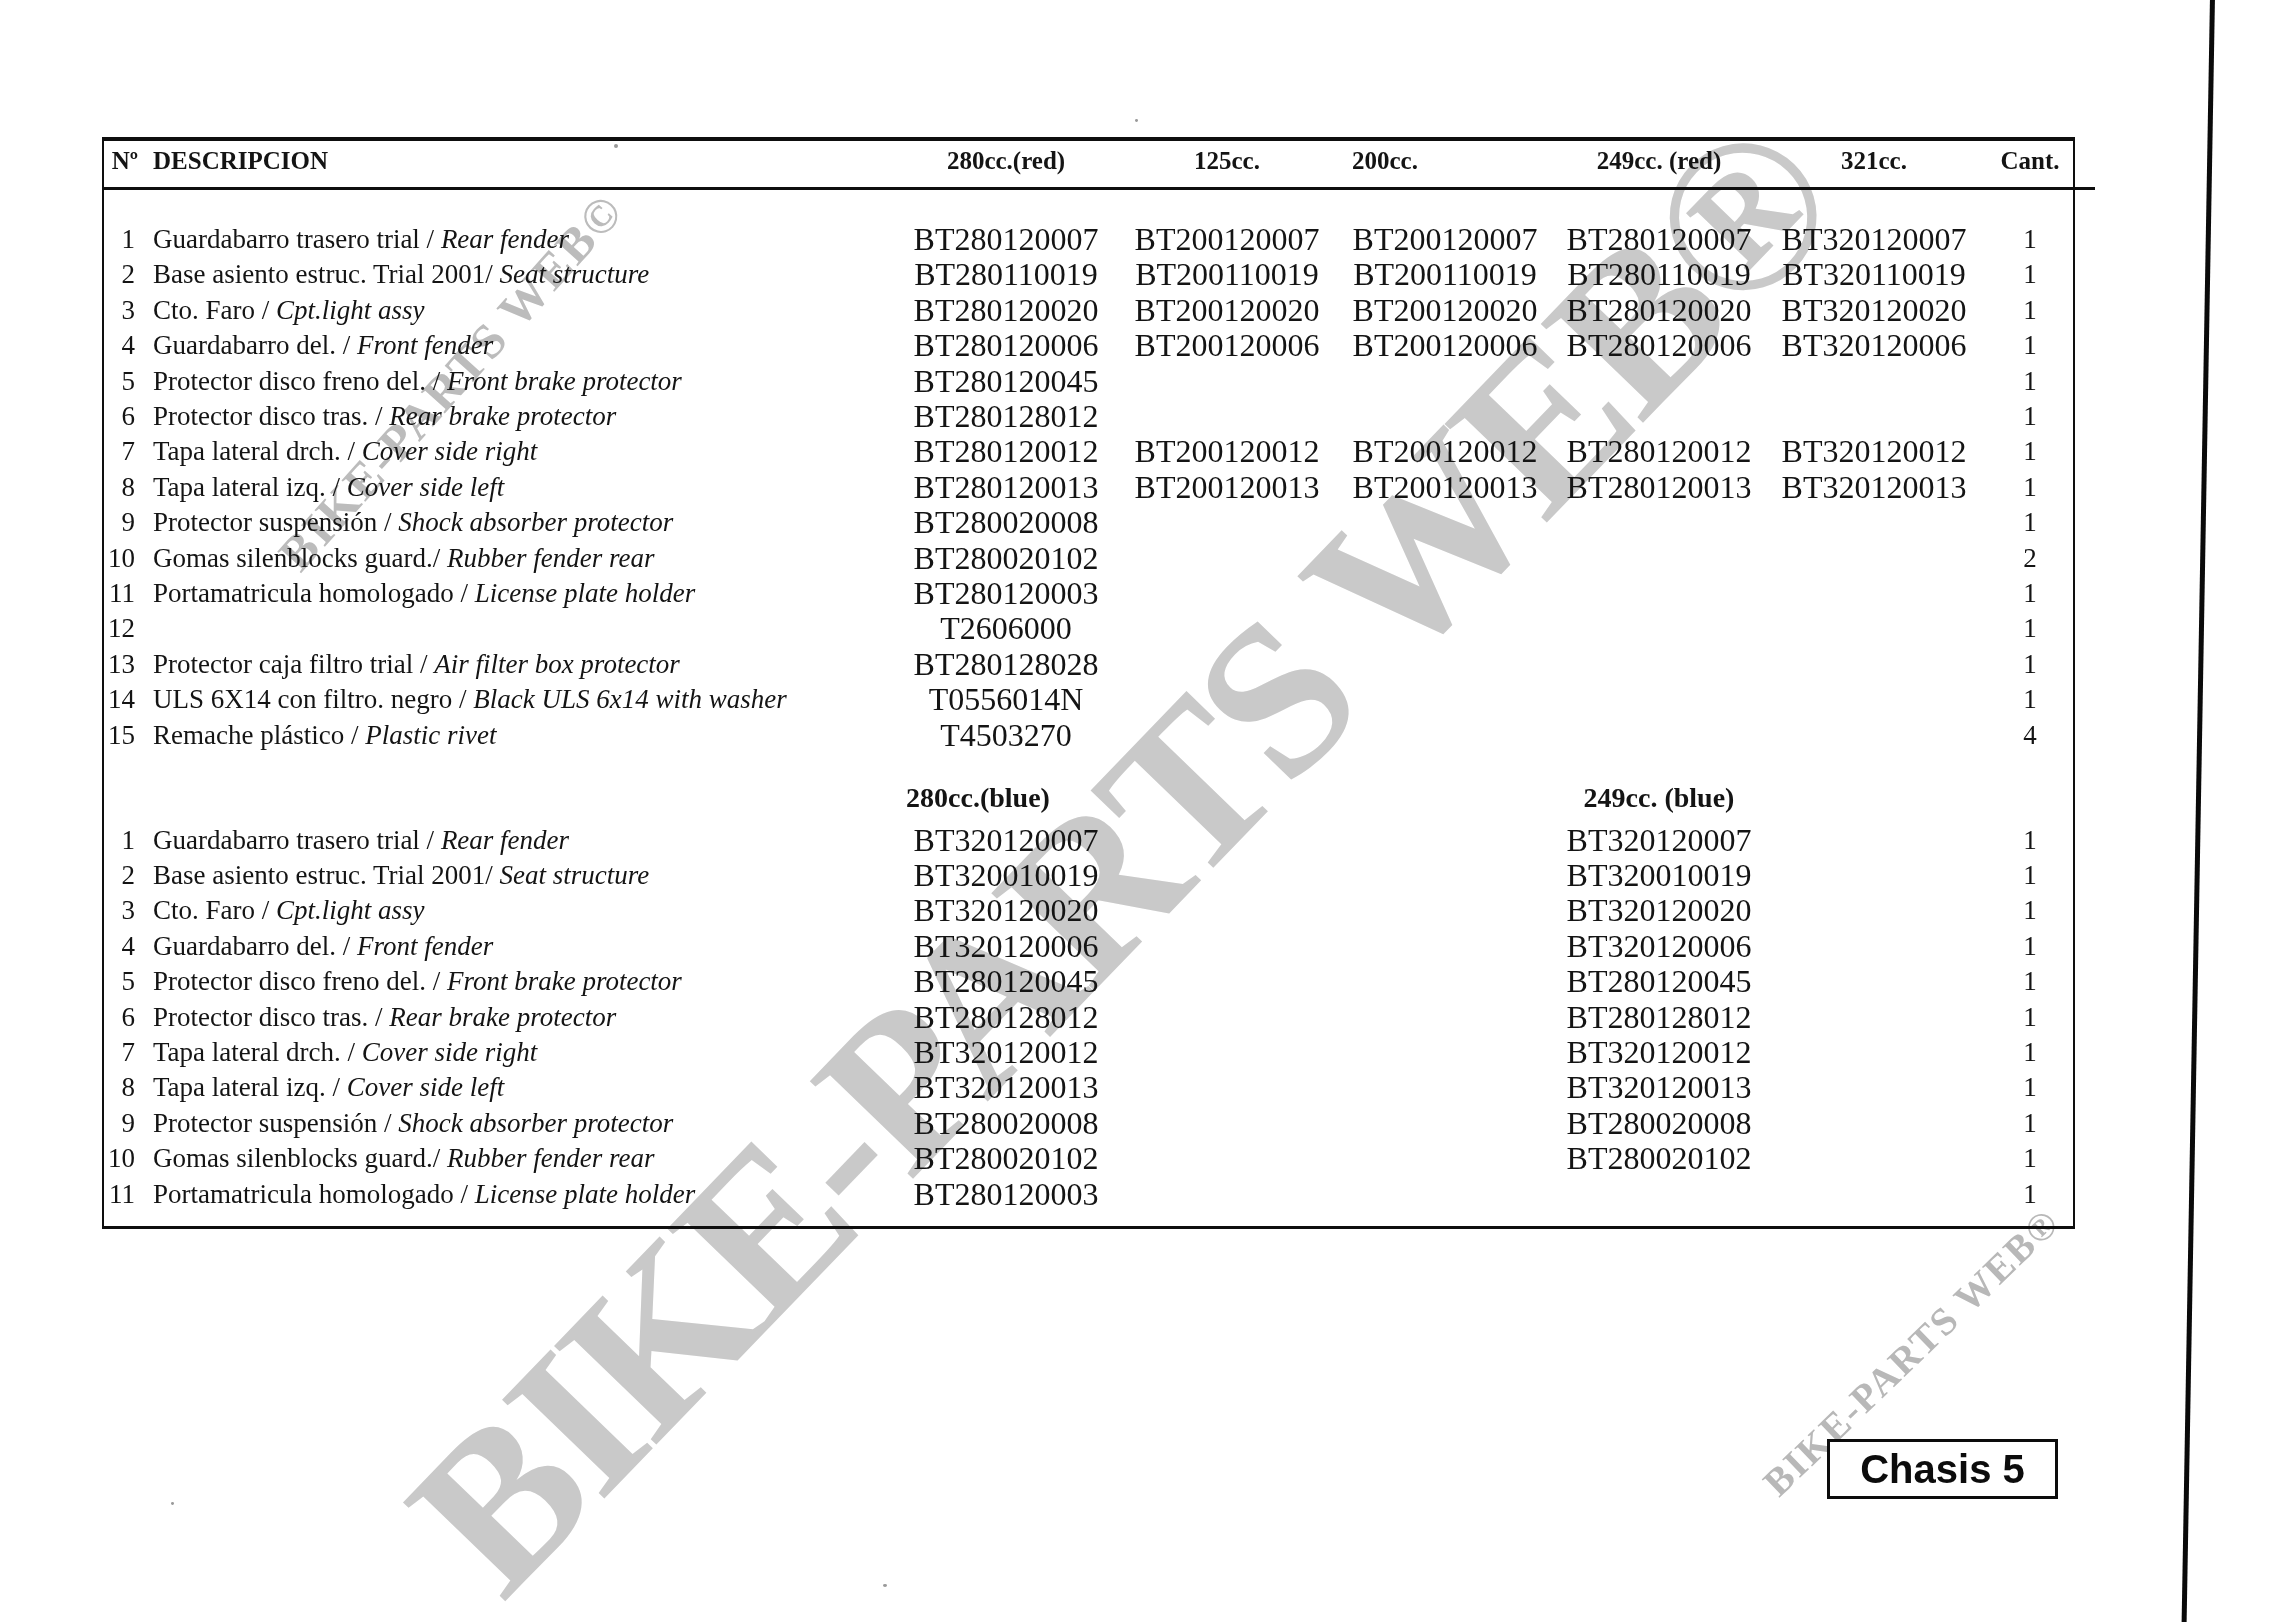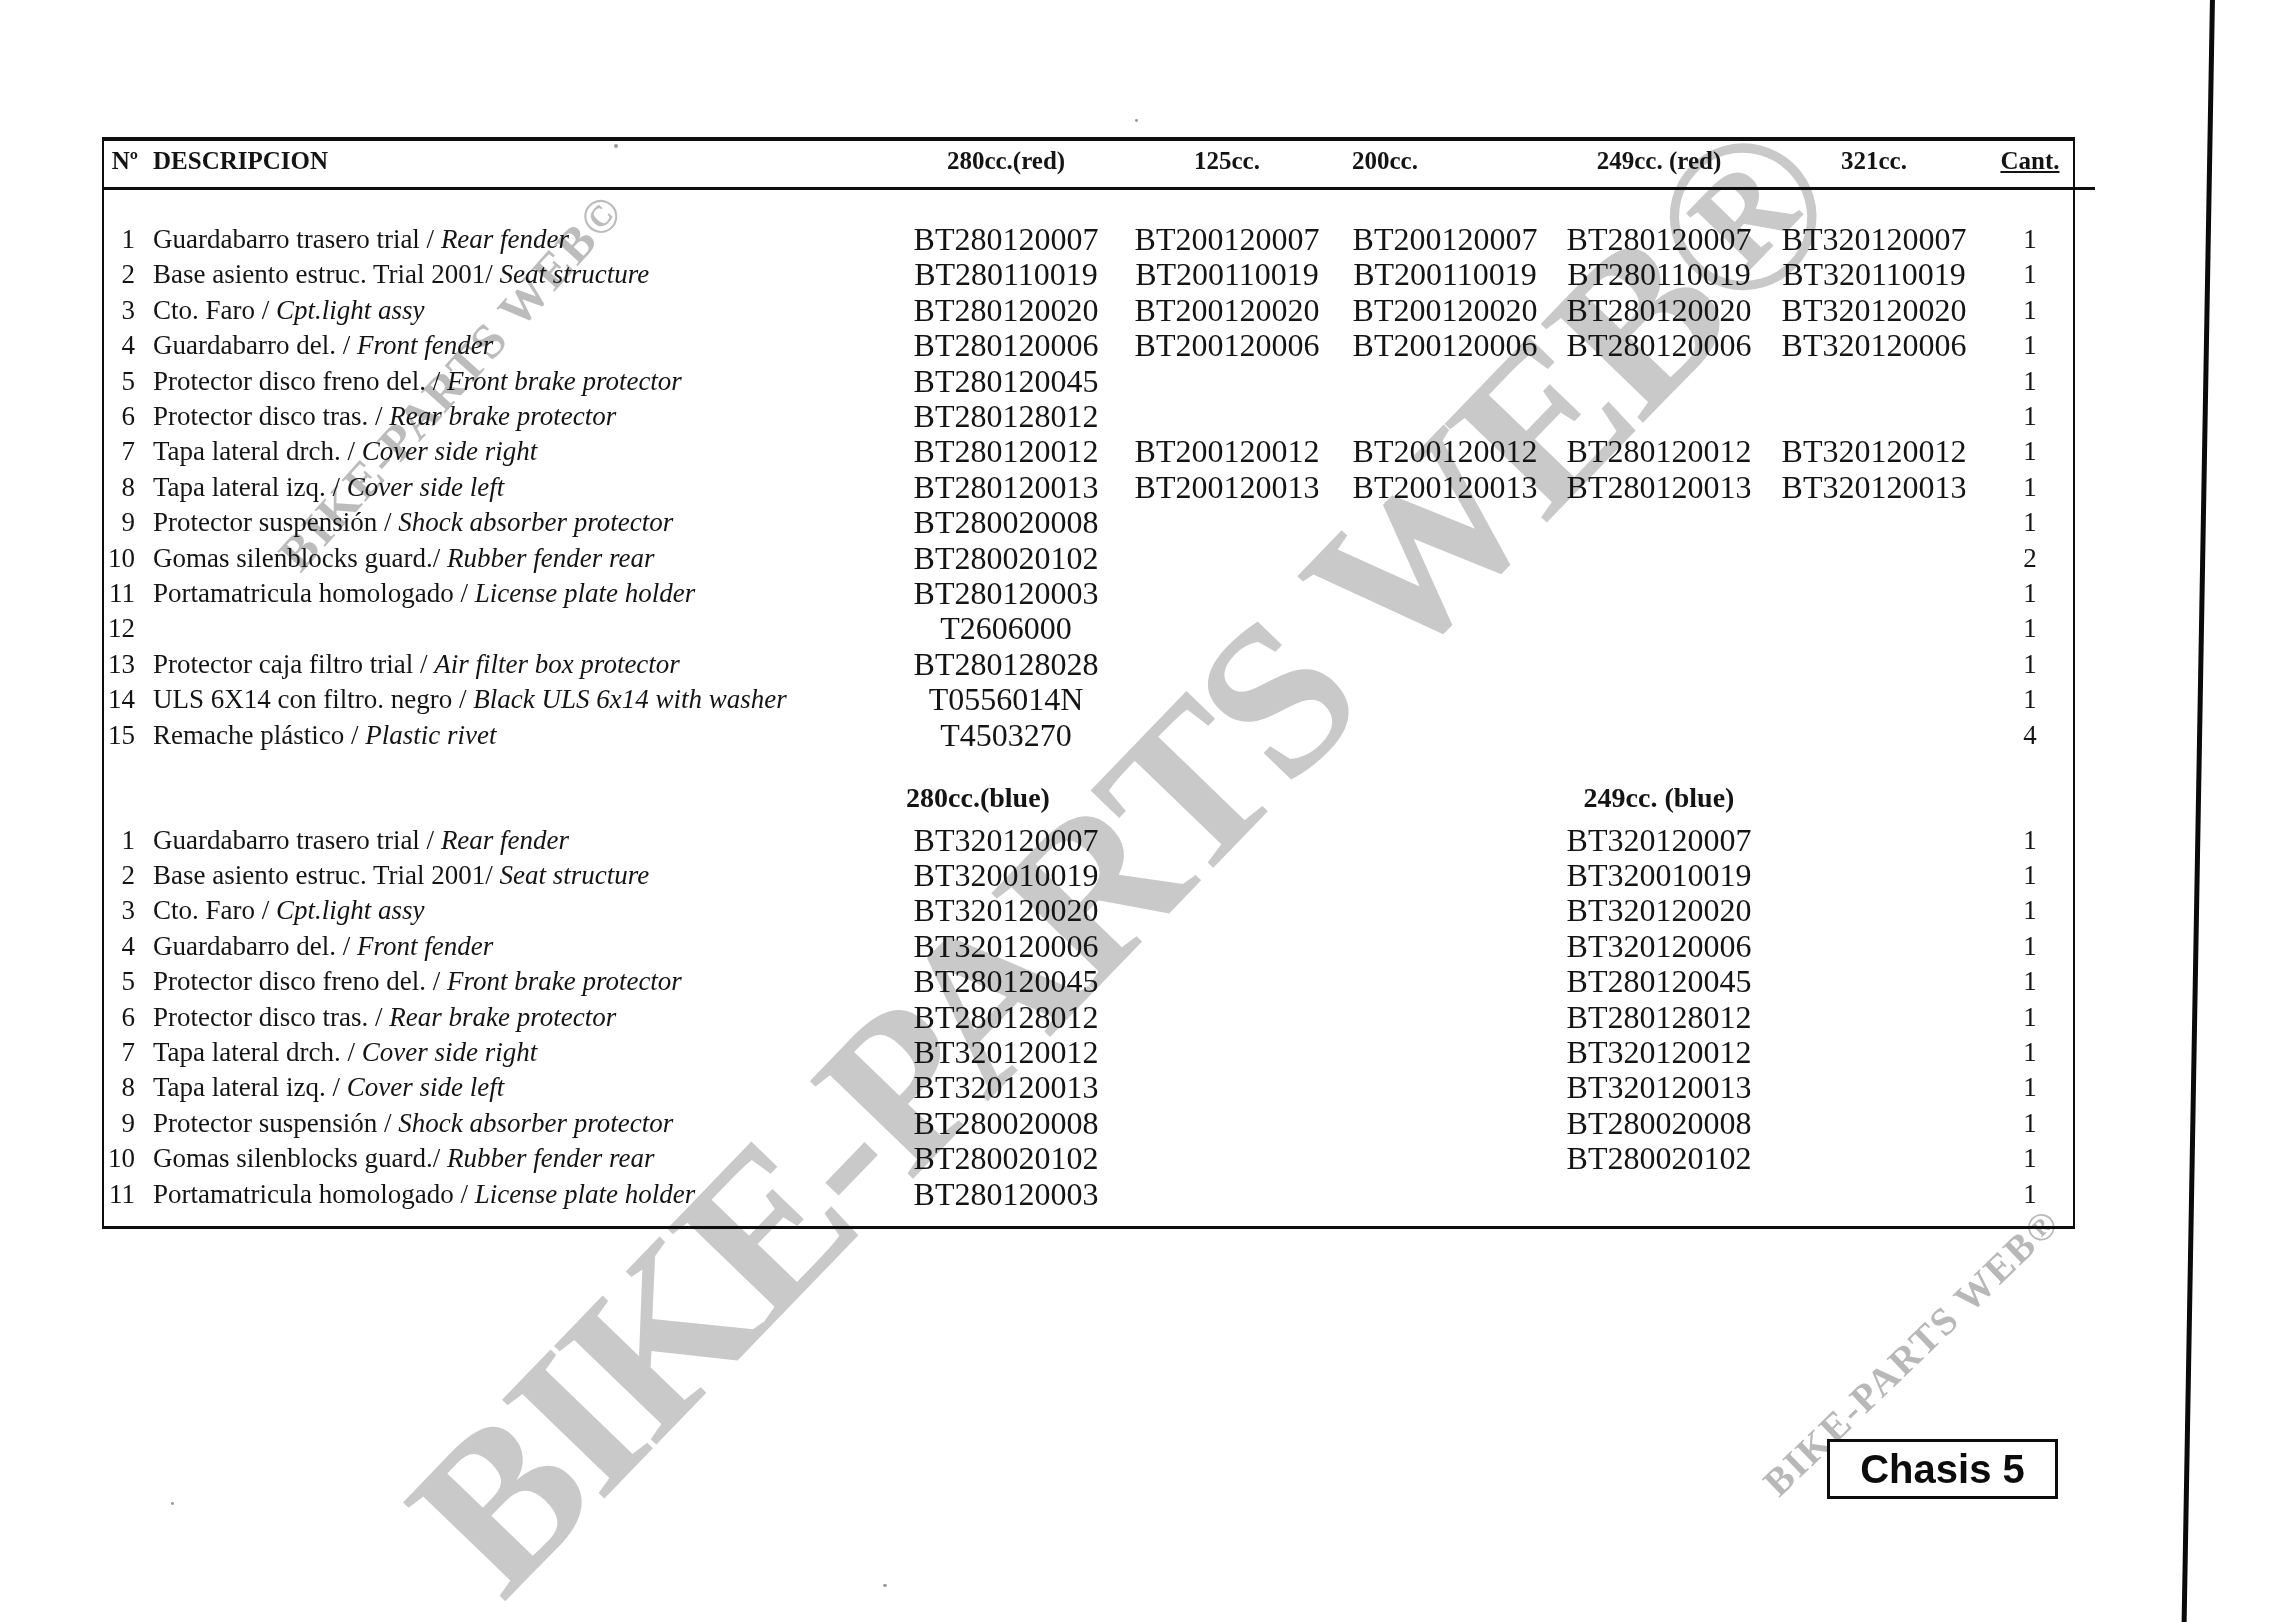--- a/index.html
+++ b/index.html
@@ -72,21 +72,21 @@
   }
   .thead .hcell{position:absolute;top:5.9px;}
   .h-num{left:7.8px;}
   .h-desc{left:49px;}
   .hc{text-align:center;width:234px;}
   .h-280{left:785px;}
   .h-125{left:1006px;}
   .h-200{left:1164px;}
   .h-249{left:1438px;}
   .h-321{left:1653px;}
-  .h-cant{left:1877px;width:98px;text-align:center;text-decoration:underline;}
+  .h-cant{left:1877px;width:98px;text-align:center;}
 
   .trow{position:absolute;left:0;width:100%;height:36px;font-size:27px;}
   .trow span{position:absolute;top:0;display:block;line-height:33px;}
   .c-num{left:3.9px;width:27px;text-align:right;}
   .c-desc{left:49px;width:741px;white-space:nowrap;}
   .c-desc .en{font-style:italic;}
   .c-pn{width:234px;text-align:center;font-size:32px;}
   .p0{left:785px;}
   .p1{left:1006px;}
   .p2{left:1224px;}

